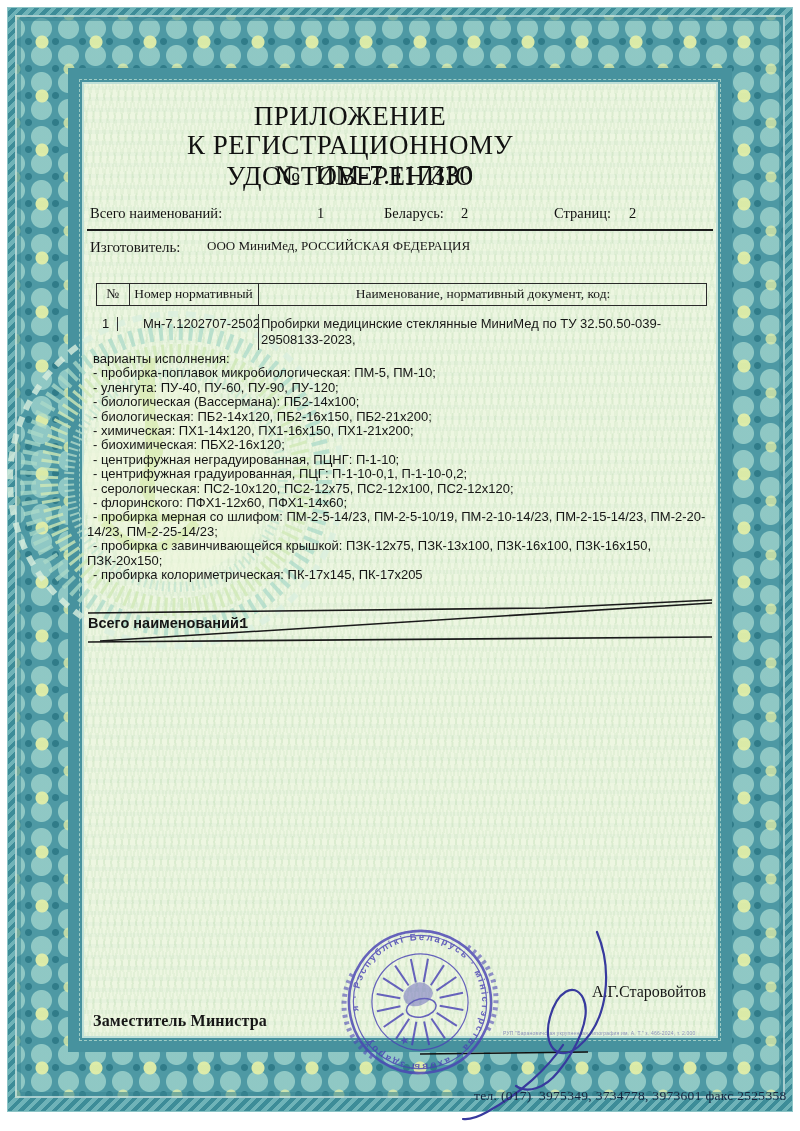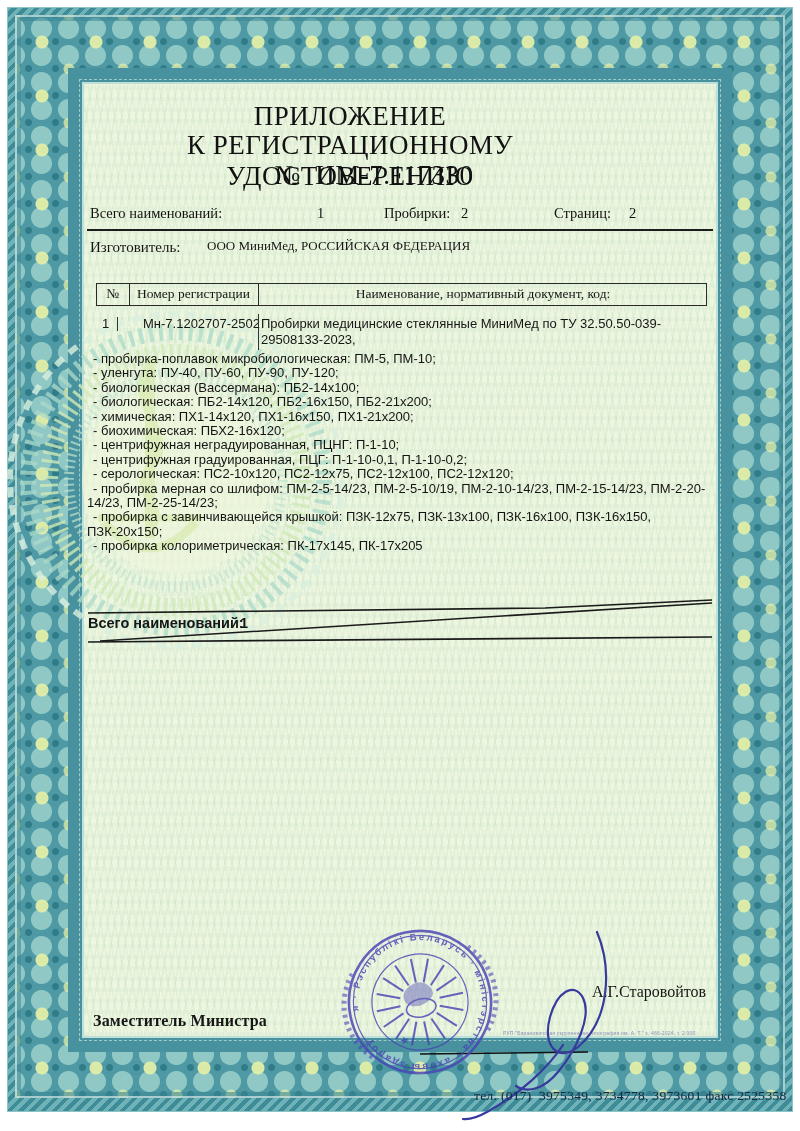--- a/index.html
+++ b/index.html
@@ -84,54 +84,56 @@
       </g>
     </svg>
   </div>
 
   <div class="abs title t1">ПРИЛОЖЕНИЕ</div>
   <div class="abs title t2">К РЕГИСТРАЦИОННОМУ УДОСТОВЕРЕНИЮ</div>
   <div class="abs title t3 pre">№  ИМ-7.117330</div>
 
   <div class="abs serif meta" style="left:90px">Всего наименований:</div>
   <div class="abs serif meta" style="left:317px">1</div>
-  <div class="abs serif meta" style="left:384px">Пробирки:</div>
+  <div class="abs serif meta" style="left:384px">Беларусь:</div>
   <div class="abs serif meta" style="left:461px">2</div>
   <div class="abs serif meta" style="left:554px">Страниц:</div>
   <div class="abs serif meta" style="left:629px">2</div>
 
   <div class="rule" style="left:87px;top:229px;width:626px;"></div>
 
   <div class="abs serif manu-label">Изготовитель:</div>
   <div class="abs serif manu-value">ООО МиниМед, РОССИЙСКАЯ ФЕДЕРАЦИЯ</div>
 
   <div class="thead">
     <span class="vd" style="left:32px"></span>
     <span class="vd" style="left:161px"></span>
     <span class="c" style="left:0;width:32px">№</span>
-    <span class="c" style="left:32px;width:129px">Номер регистрации</span>
+    <span class="c" style="left:32px;width:129px">Номер нормативный</span>
     <span class="c" style="left:161px;width:450px">Наименование, нормативный документ, код:</span>
   </div>
 
   <div class="abs rowtxt" style="left:102px;top:316px">1</div>
   <div class="vline" style="left:117px;top:317px;height:14px"></div>
   <div class="abs rowtxt" style="left:143px;top:316px">Мн-7.1202707-2502</div>
   <div class="vline" style="left:258px;top:314px;height:36px"></div>
   <div class="abs rowtxt" style="left:261px;top:316px;width:449px">Пробирки медицинские стеклянные МиниМед по ТУ 32.50.50-039-29508133-2023,</div>
 
   <div class="abs variants">
+    <div>варианты исполнения:</div>
     <div>- пробирка-поплавок микробиологическая: ПМ-5, ПМ-10;</div>
     <div>- уленгута: ПУ-40, ПУ-60, ПУ-90, ПУ-120;</div>
     <div>- биологическая (Вассермана): ПБ2-14х100;</div>
     <div>- биологическая: ПБ2-14х120, ПБ2-16х150, ПБ2-21х200;</div>
     <div>- химическая: ПХ1-14х120, ПХ1-16х150, ПХ1-21х200;</div>
     <div>- биохимическая: ПБХ2-16х120;</div>
     <div>- центрифужная неградуированная, ПЦНГ: П-1-10;</div>
     <div>- центрифужная градуированная, ПЦГ: П-1-10-0,1, П-1-10-0,2;</div>
     <div>- серологическая: ПС2-10х120, ПС2-12х75, ПС2-12х100, ПС2-12х120;</div>
+    <div>- флоринского: ПФХ1-12х60, ПФХ1-14х60;</div>
     <div>- пробирка мерная со шлифом: ПМ-2-5-14/23, ПМ-2-5-10/19, ПМ-2-10-14/23, ПМ-2-15-14/23, ПМ-2-20-14/23, ПМ-2-25-14/23;</div>
     <div>- пробирка с завинчивающейся крышкой: ПЗК-12х75, ПЗК-13х100, ПЗК-16х100, ПЗК-16х150, ПЗК-20х150;</div>
     <div>- пробирка колориметрическая: ПК-17х145, ПК-17х205</div>
   </div>
 
   <div class="abs sum-label">Всего наименований:</div>
   <div class="abs sum-value">1</div>
 
   <div class="abs serif pos-title">Заместитель Министра</div>
   <div class="abs serif sig-name">А.Г.Старовойтов</div>

